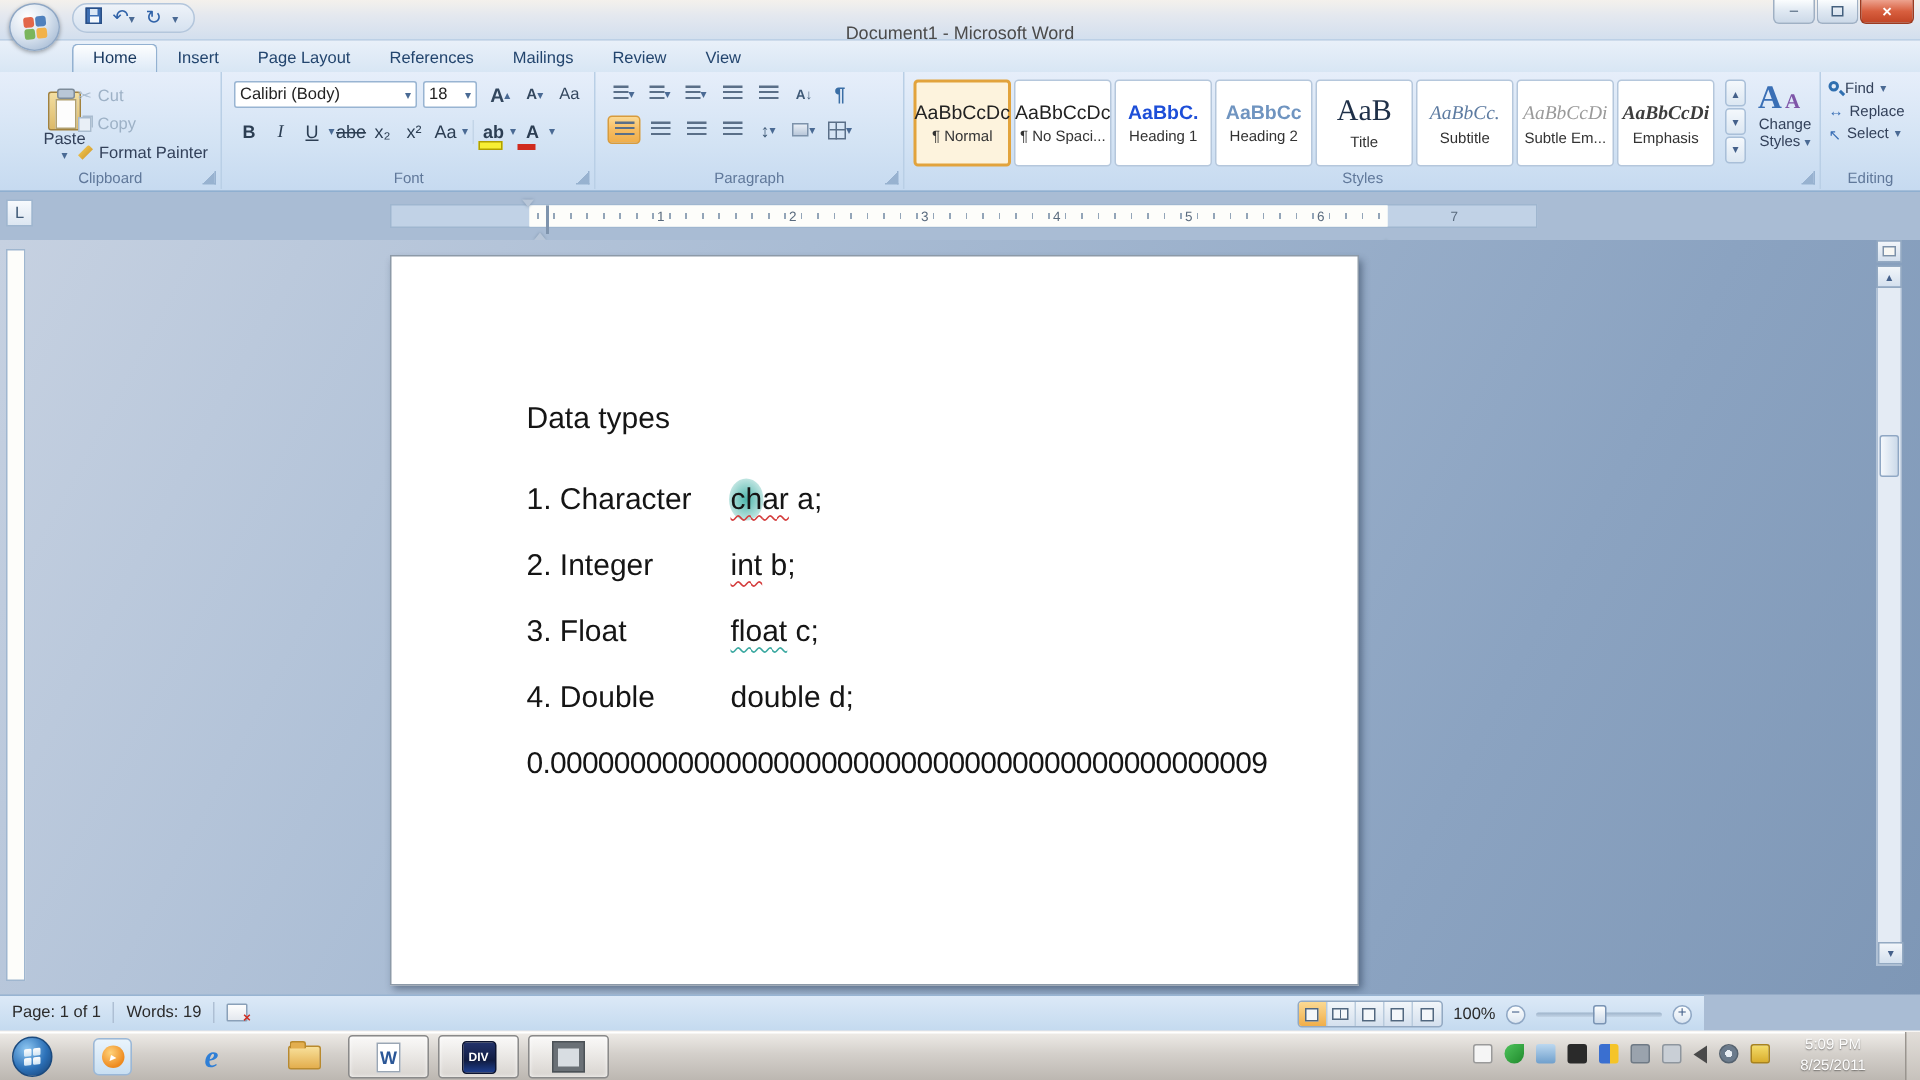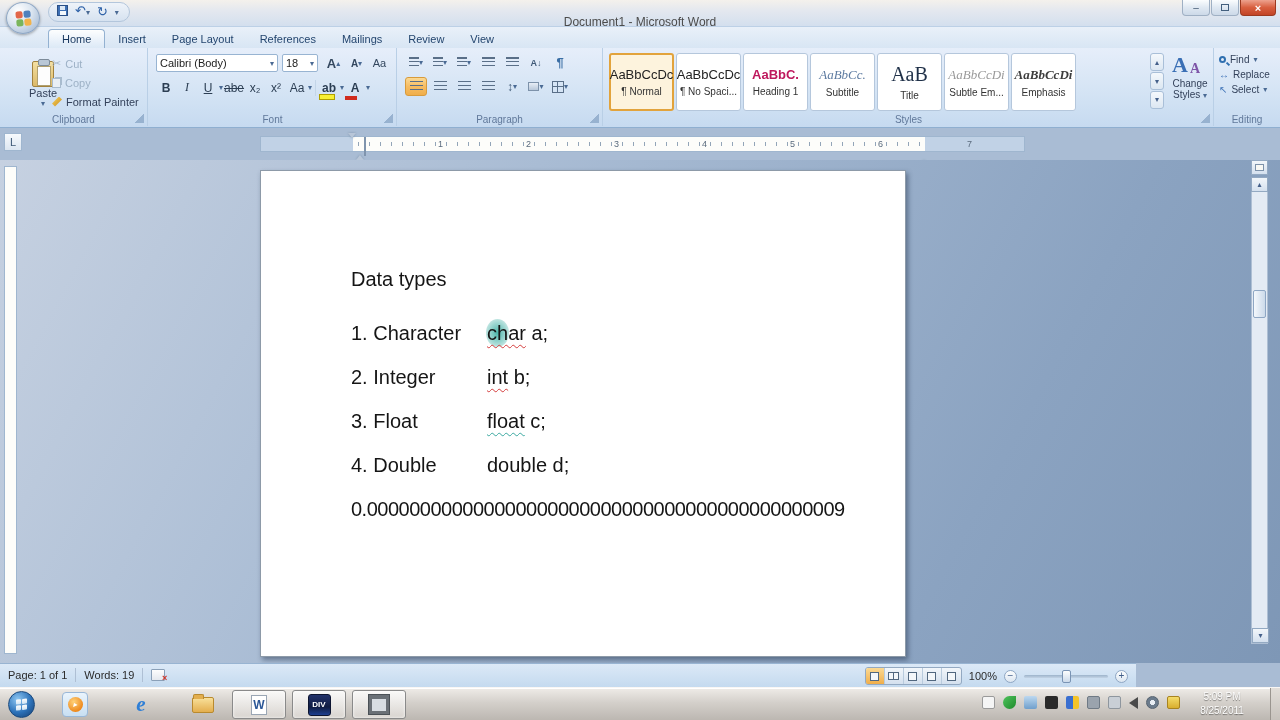--- a/index.html
+++ b/index.html
@@ -99,37 +99,37 @@
     background:linear-gradient(#5a6f88,#5a6f88) center/12px 1px no-repeat, linear-gradient(#5a6f88,#5a6f88) center/1px 12px no-repeat; }
 
   
   .g-styles { left:604px; width:610px; }
   .gallery { position:absolute; left:5px; top:5px; display:flex; gap:2px; }
   .style-cell { width:65px; height:58px; background:#fff; border:1px solid #b5c7dc; border-radius:3px;
     display:flex; flex-direction:column; align-items:center; justify-content:center; gap:4px; }
   .style-cell.sel { border:2px solid #e2a33c; background:#fdf3dd; }
   .sp { font-size:13px; color:#222; white-space:nowrap; }
   .sn { font-size:10px; color:#333; white-space:nowrap; }
-  .sp.h1 { color:#be185d; font-weight:bold; } .sp.h2 { color:#6f94c0; font-weight:bold; }
+  .sp.h1 { color:#1d4ed8; font-weight:bold; } .sp.h2 { color:#6f94c0; font-weight:bold; }
   .sp.title { font-family:"Liberation Serif",serif; font-size:20px; color:#1f3048; }
   .sp.subtitle { font-family:"Liberation Serif",serif; font-style:italic; color:#5d7ba1; }
   .sp.subtle { font-family:"Liberation Serif",serif; font-style:italic; color:#9a9a9a; }
   .sp.emph { font-family:"Liberation Serif",serif; font-style:italic; font-weight:bold; color:#3d3d3d; }
   .gal-scroll { position:absolute; left:546px; top:5px; width:14px; display:flex; flex-direction:column; gap:1px; }
   .gal-scroll .rbtn { width:14px; height:18px; font-size:8px; color:#44608a; background:linear-gradient(#f4f8fc,#dce7f2); border:1px solid #a9bfd8; }
   .more-ic { border-top:2px solid #44608a; font-size:7px; line-height:6px; color:#44608a; }
   .change-styles { position:absolute; left:564px; top:4px; width:44px; height:64px; text-align:center; font-size:10px; color:#33415a; }
   .cs-ic { position:relative; height:26px; }
   .cs-a1 { font-size:22px; font-weight:bold; color:#3a6fb5; position:absolute; left:4px; top:0; font-family:"Liberation Serif",serif; }
   .cs-a2 { font-size:14px; font-weight:bold; color:#7e55a8; position:absolute; left:22px; top:9px; font-family:"Liberation Serif",serif; }
 
   
   .g-edit { left:1214px; width:66px; border-right:none; }
   .edit-col { position:absolute; left:5px; top:6px; display:flex; flex-direction:column; gap:4px; }
-  .edit-item { display:flex; align-items:center; gap:4px; font-size:10px; color:#33415a; }
+  .edit-item { display:flex; gap:4px; font-size:10px; color:#33415a; }
   .find-ic { width:7px; height:7px; border:2px solid #2f6fb0; border-radius:50%; position:relative; }
   .find-ic::after { content:""; position:absolute; left:5px; top:5px; width:4px; height:2px; background:#2f6fb0; transform:rotate(45deg); }
   .edit-glyph { font-size:10px; color:#3a6fb5; }
 
   
   .rulerrow { position:absolute; left:0; top:128px; width:1280px; height:32px; }
   .tab-selector { position:absolute; left:4px; top:5px; width:18px; height:18px; background:linear-gradient(#f7fafd,#dce6f1);
     border:1px solid #9fb6cf; font-size:11px; color:#3f5a77; display:flex; align-items:center; justify-content:center; }
   .hruler { position:absolute; left:260px; top:8px; width:765px; height:16px; background:#c1d2e6; border:1px solid #9fb6cf; }
   .hr-white { position:absolute; left:92px; top:0; width:572px; height:14px; background:#fdfdfa;
@@ -406,26 +406,30 @@
         </div>
         <div class="style-cell">
           <span class="sp">AaBbCcDc</span>
           <span class="sn">¶ No Spaci...</span>
         </div>
         <div class="style-cell">
           <span class="sp h1">AaBbC.</span>
           <span class="sn">Heading 1</span>
         </div>
         <div class="style-cell">
-          <span class="sp subtitle">AaBbCc.</span>
-          <span class="sn">Subtitle</span>
+          <span class="sp h2">AaBbCc</span>
+          <span class="sn">Heading 2</span>
         </div>
         <div class="style-cell">
           <span class="sp title">AaB</span>
           <span class="sn">Title</span>
+        </div>
+        <div class="style-cell">
+          <span class="sp subtitle">AaBbCc.</span>
+          <span class="sn">Subtitle</span>
         </div>
         <div class="style-cell">
           <span class="sp subtle">AaBbCcDi</span>
           <span class="sn">Subtle Em...</span>
         </div>
         <div class="style-cell">
           <span class="sp emph">AaBbCcDi</span>
           <span class="sn">Emphasis</span>
         </div>
       </div>

